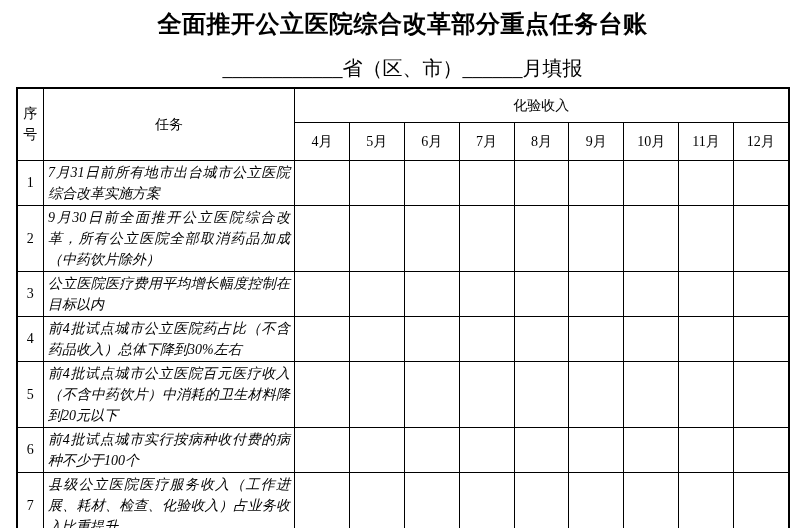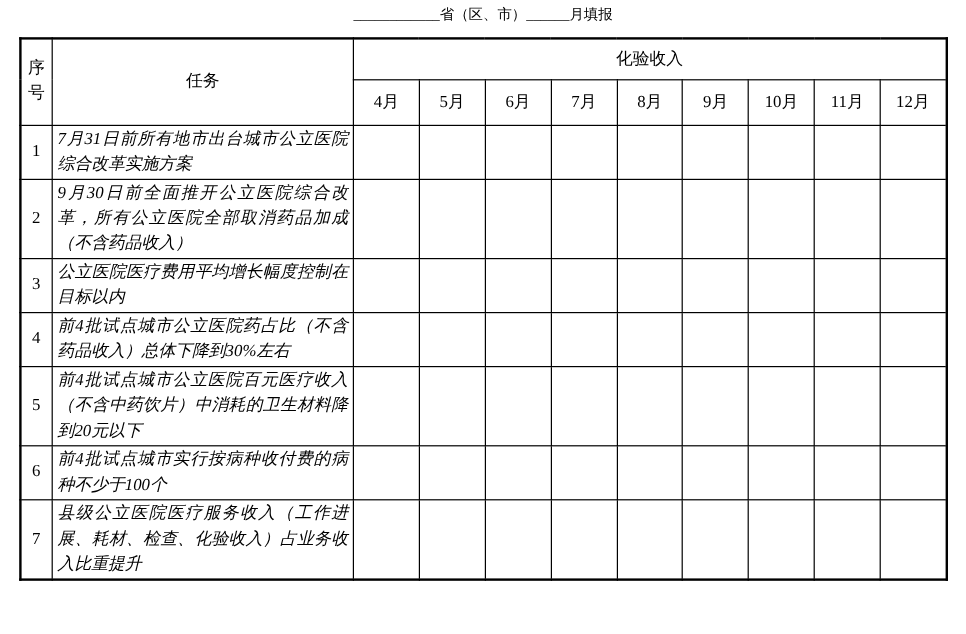--- a/index.html
+++ b/index.html
@@ -13,23 +13,23 @@
   }
   .title {
     margin: 8px 0 0 0;
     text-align: center;
     font-size: 24px;
     font-weight: bold;
     line-height: 32px;
     letter-spacing: 0.5px;
   }
   .subtitle {
-    margin-top: 1px;
+    margin-top: 17px;
     text-align: center;
-    font-size: 12px;
+    font-size: 20px;
     line-height: 22px;
   }
   table.task-table {
     border-collapse: collapse;
     table-layout: fixed;
     width: 774px;
     margin: 8px auto 0 auto;
     border: 2px solid #000;
   }
   th, td {
@@ -52,20 +52,21 @@
     padding: 1px 4px;
     font-style: italic;
   }
   td.no { padding: 0; }
 </style>
 </head>
 <body>
 
 <div class="doc">
 
+  <h1 class="title">全面推开公立医院综合改革部分重点任务台账</h1>
 
   <div class="subtitle">____________省（区、市）______月填报</div>
 
   <table class="task-table">
     <colgroup>
       <col class="c-no">
       <col class="c-task">
       <col span="9">
     </colgroup>
     <thead>
@@ -95,21 +96,21 @@
           <td></td>
           <td></td>
           <td></td>
           <td></td>
           <td></td>
           <td></td>
           <td></td>
         </tr>
       <tr>
         <td class="no">2</td>
-        <td class="task">9月30日前全面推开公立医院综合改革，所有公立医院全部取消药品加成（不含药品收入）</td>
+        <td class="task">9月30日前全面推开公立医院综合改革，所有公立医院全部取消药品加成（中药饮片除外）</td>
       <td></td>
           <td></td>
           <td></td>
           <td></td>
           <td></td>
           <td></td>
           <td></td>
           <td></td>
           <td></td>
         </tr>

